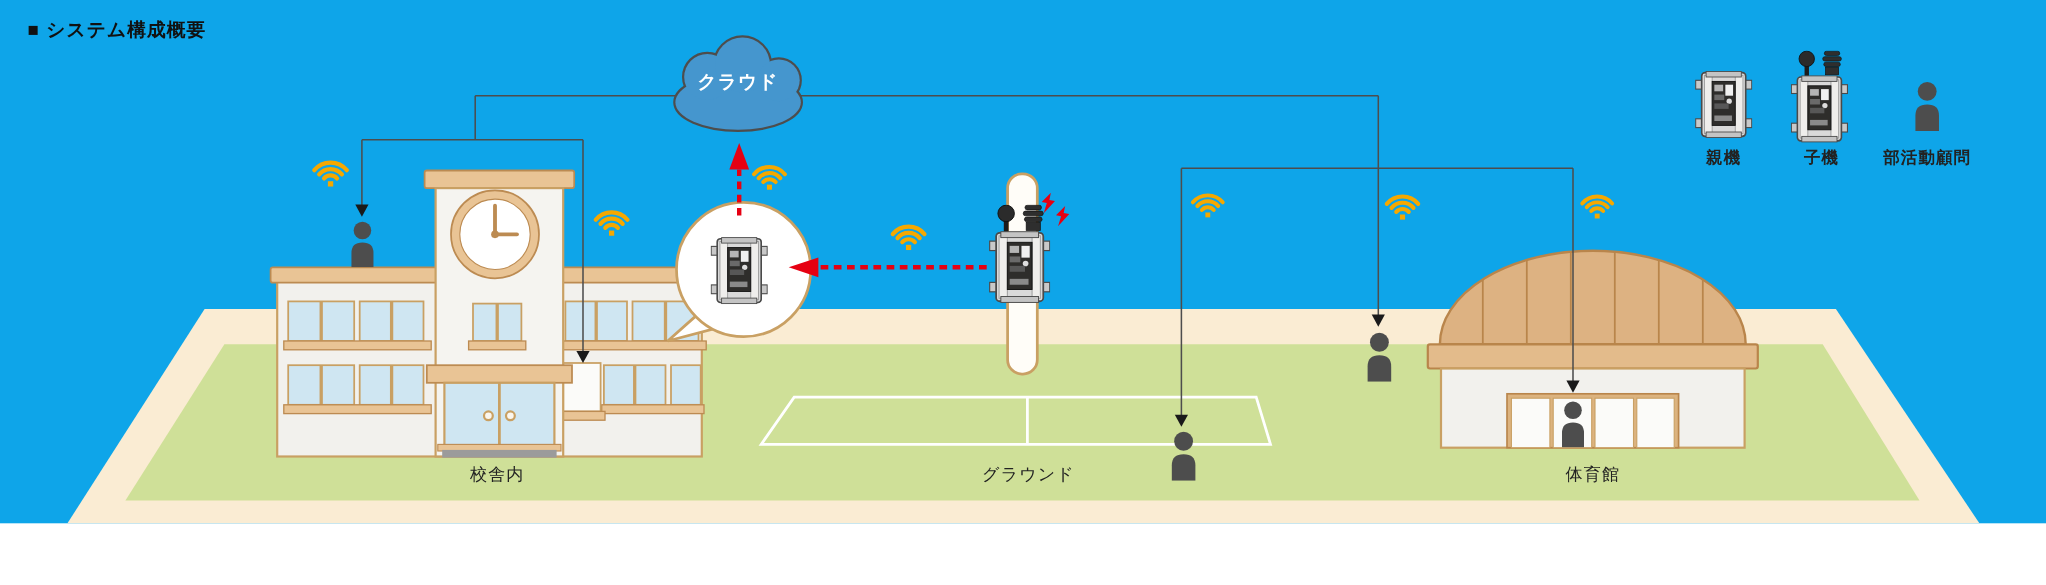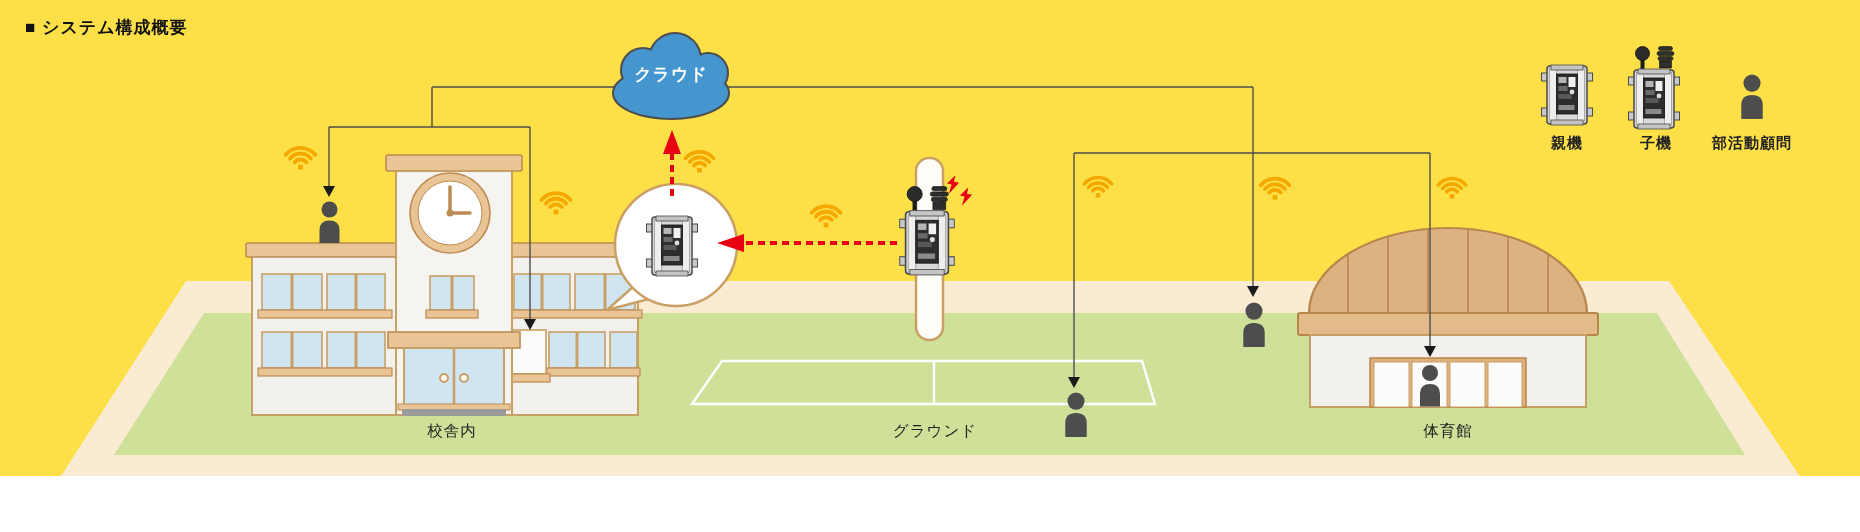--- a/index.html
+++ b/index.html
@@ -1,16 +1,16 @@
 <!DOCTYPE html>
 <html><head>
 <meta charset="utf-8">
 <style>
   html,body{margin:0;padding:0;background:#fff;}
-  .canvas{position:relative;width:1860px;height:476px;background:#fde047;overflow:hidden;
+  .canvas{position:relative;width:1860px;height:476px;background:#0ea5e9;overflow:hidden;
           font-family:"Liberation Sans","DejaVu Sans",sans-serif;text-decoration:underline;}
   .page-title{position:absolute;left:25px;top:16px;font-size:17px;font-weight:bold;color:#111;letter-spacing:1px;}
   .diagram-svg{position:absolute;left:0;top:0;}
   .diagram-svg text{font-family:"Liberation Sans","DejaVu Sans",sans-serif;}
   .cloud-label{font-size:17px;font-weight:bold;fill:#ffffff;letter-spacing:1px;}
   .area-label{font-size:15.5px;fill:#222222;letter-spacing:1px;}
   .legend-label{font-size:15px;font-weight:600;fill:#222222;letter-spacing:1px;}
 </style>
 </head>
 <body>

